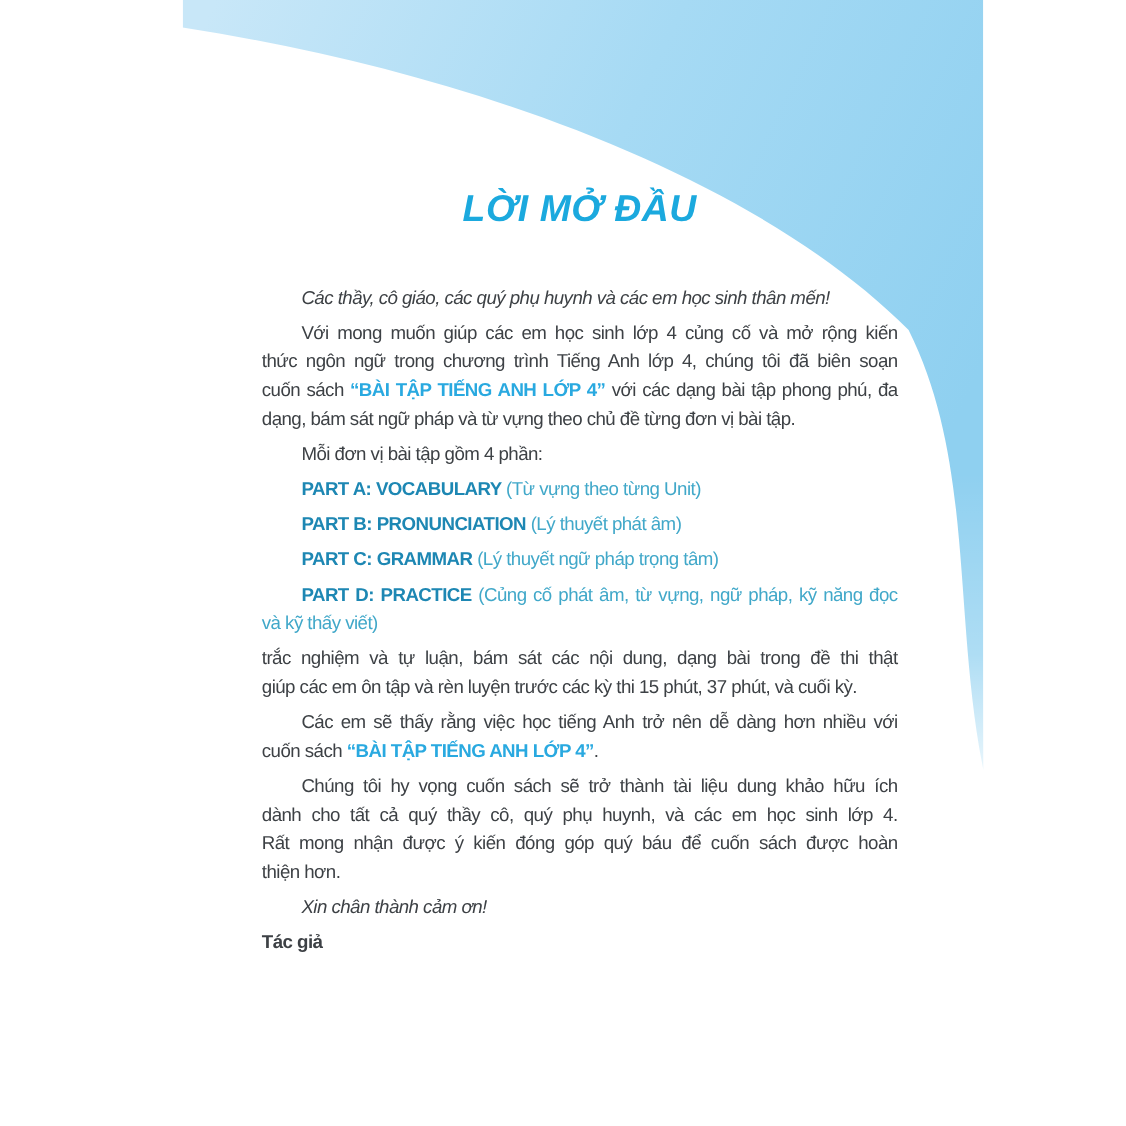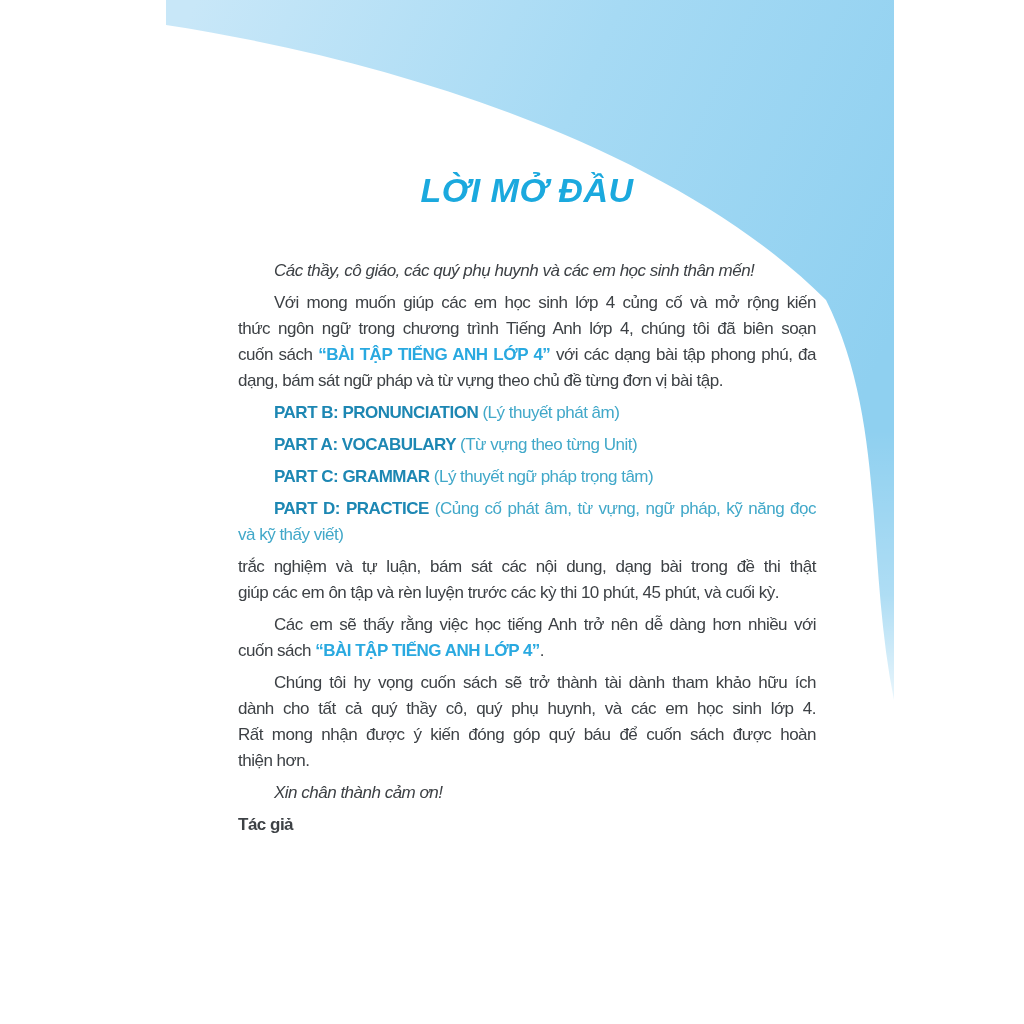--- a/index.html
+++ b/index.html
@@ -81,42 +81,45 @@
         <div class="para">
           <div class="ln ind"><span class="seg-italic">Các thầy, cô giáo, các quý phụ huynh và các em học sinh thân mến!</span></div>
         </div>
         <div class="para">
           <div class="ln ind just"><span class="seg-body">Với mong muốn giúp các em học sinh lớp 4 củng cố và mở rộng kiến</span></div>
           <div class="ln just"><span class="seg-body">thức ngôn ngữ trong chương trình Tiếng Anh lớp 4, chúng tôi đã biên soạn</span></div>
           <div class="ln just"><span class="seg-body">cuốn sách </span><span class="seg-brand">“BÀI TẬP TIẾNG ANH LỚP 4”</span><span class="seg-body"> với các dạng bài tập phong phú, đa</span></div>
           <div class="ln"><span class="seg-body">dạng, bám sát ngữ pháp và từ vựng theo chủ đề từng đơn vị bài tập.</span></div>
         </div>
         <div class="para">
-          <div class="ln ind"><span class="seg-plabel">PART B: PRONUNCIATION </span><span class="seg-pdesc">(Lý thuyết phát âm)</span></div>
+          <div class="ln ind"><span class="seg-body">Mỗi đơn vị bài tập gồm 4 phần:</span></div>
         </div>
         <div class="para">
           <div class="ln ind"><span class="seg-plabel">PART A: VOCABULARY </span><span class="seg-pdesc">(Từ vựng theo từng Unit)</span></div>
+        </div>
+        <div class="para">
+          <div class="ln ind"><span class="seg-plabel">PART B: PRONUNCIATION </span><span class="seg-pdesc">(Lý thuyết phát âm)</span></div>
         </div>
         <div class="para">
           <div class="ln ind"><span class="seg-plabel">PART C: GRAMMAR </span><span class="seg-pdesc">(Lý thuyết ngữ pháp trọng tâm)</span></div>
         </div>
         <div class="para">
           <div class="ln ind just"><span class="seg-plabel">PART D: PRACTICE </span><span class="seg-pdesc">(Củng cố phát âm, từ vựng, ngữ pháp, kỹ năng đọc</span></div>
           <div class="ln"><span class="seg-pdesc">và kỹ thấy viết)</span></div>
         </div>
         <div class="para">
           <div class="ln just"><span class="seg-body">trắc nghiệm và tự luận, bám sát các nội dung, dạng bài trong đề thi thật</span></div>
-          <div class="ln"><span class="seg-body">giúp các em ôn tập và rèn luyện trước các kỳ thi 10 phút, 45 phút, và cuối kỳ.</span></div>
+          <div class="ln"><span class="seg-body">giúp các em ôn tập và rèn luyện trước các kỳ thi 15 phút, 37 phút, và cuối kỳ.</span></div>
         </div>
         <div class="para">
           <div class="ln ind just"><span class="seg-body">Các em sẽ thấy rằng việc học tiếng Anh trở nên dễ dàng hơn nhiều với</span></div>
           <div class="ln"><span class="seg-body">cuốn sách </span><span class="seg-brand">“BÀI TẬP TIẾNG ANH LỚP 4”</span><span class="seg-body">.</span></div>
         </div>
         <div class="para">
-          <div class="ln ind just"><span class="seg-body">Chúng tôi hy vọng cuốn sách sẽ trở thành tài dành tham khảo hữu ích</span></div>
+          <div class="ln ind just"><span class="seg-body">Chúng tôi hy vọng cuốn sách sẽ trở thành tài liệu dung khảo hữu ích</span></div>
           <div class="ln just"><span class="seg-body">dành cho tất cả quý thầy cô, quý phụ huynh, và các em học sinh lớp 4.</span></div>
           <div class="ln just"><span class="seg-body">Rất mong nhận được ý kiến đóng góp quý báu để cuốn sách được hoàn</span></div>
           <div class="ln"><span class="seg-body">thiện hơn.</span></div>
         </div>
         <div class="para">
           <div class="ln ind"><span class="seg-italic">Xin chân thành cảm ơn!</span></div>
         </div>
       </div>
     <div class="ln sig">Tác giả</div>
   </div>

